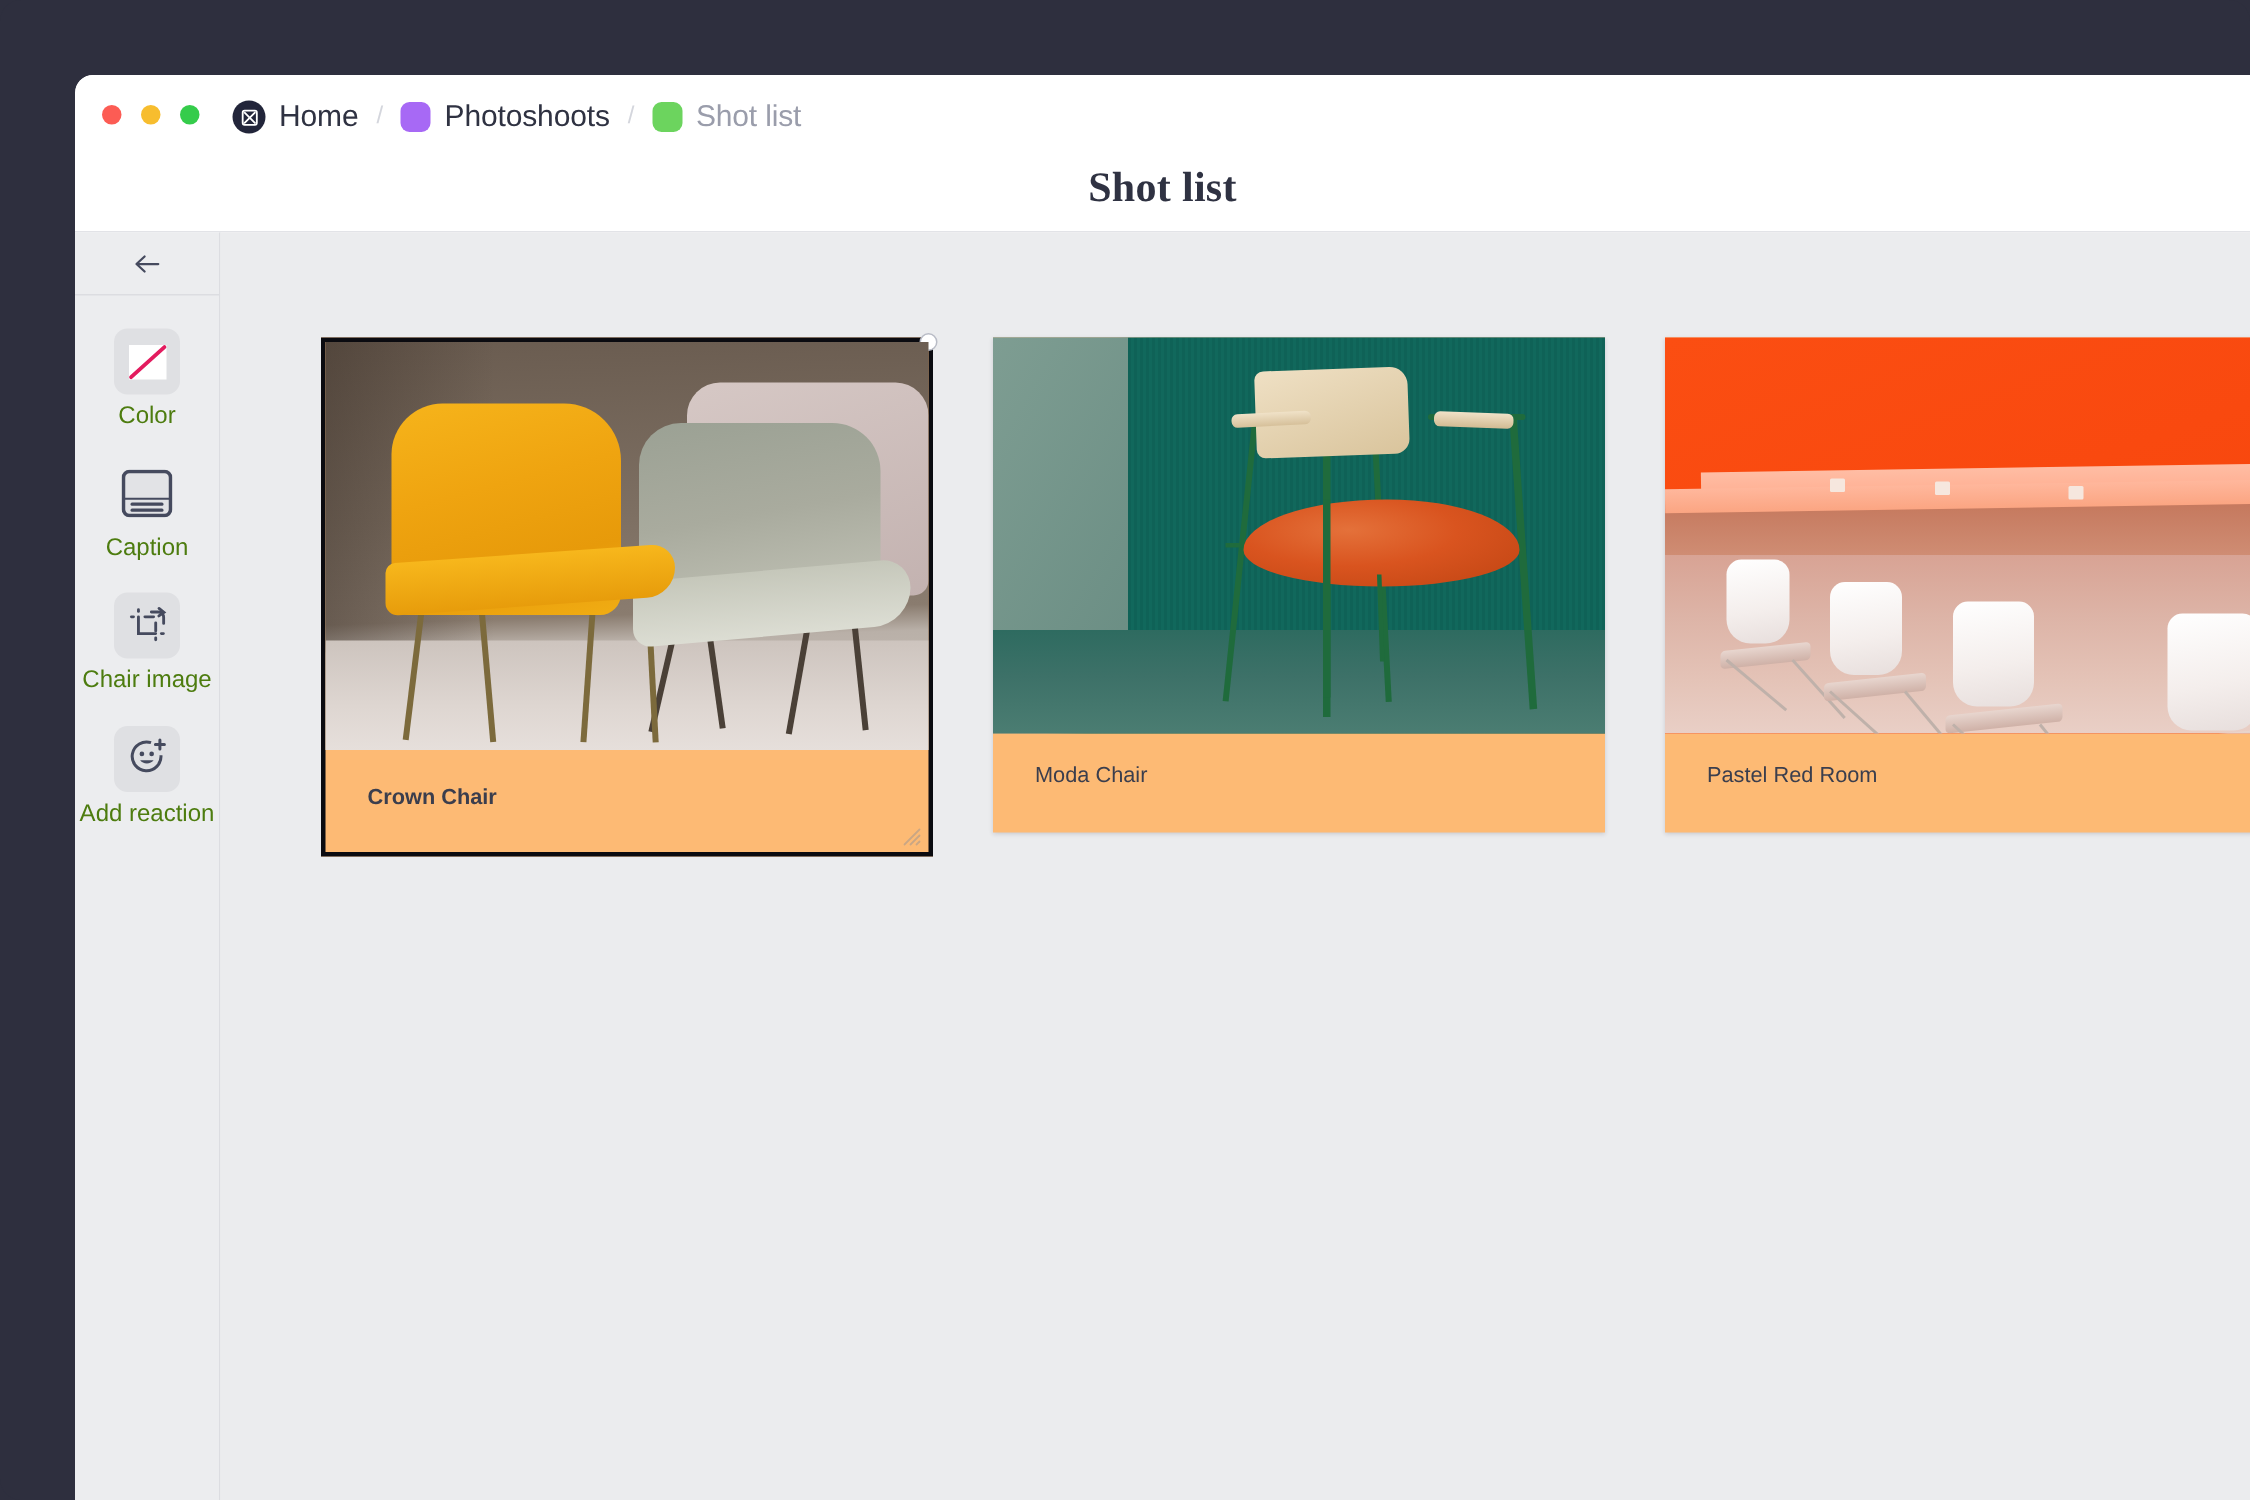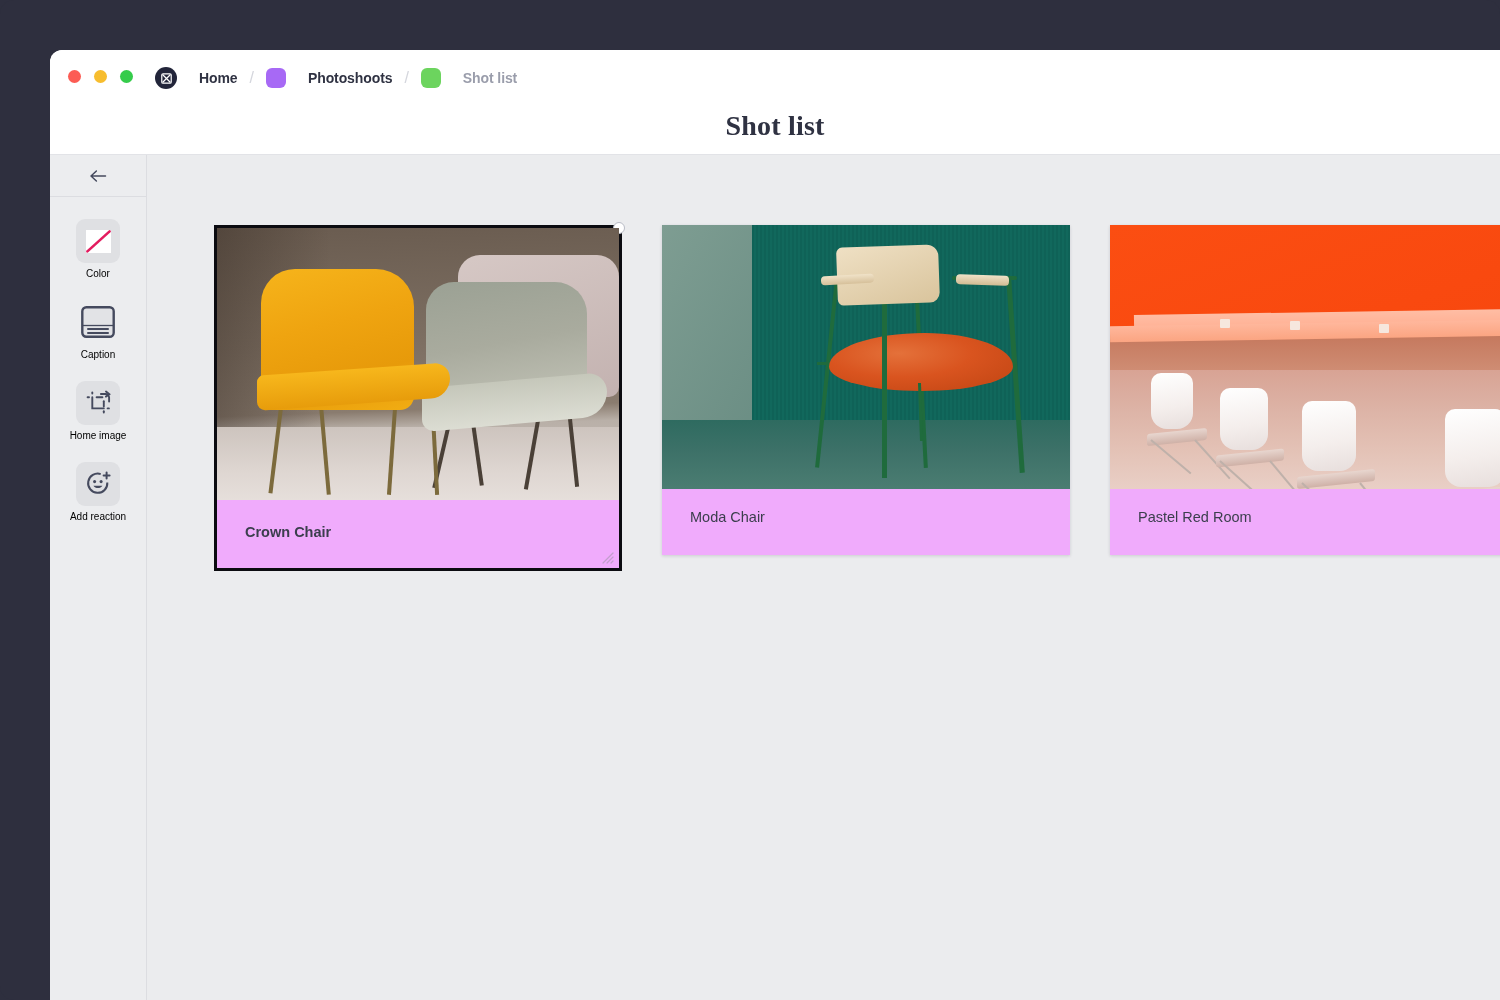--- a/index.html
+++ b/index.html
@@ -70,26 +70,25 @@
     gap: 9px;
     height: 28px;
   }
   .crumb {
     display: flex;
     align-items: center;
     gap: 9px;
     text-decoration: none;
   }
   .crumb-label {
-    font-size: 14px;
-    font-weight: 700;
+    font-size: 20px;
+    font-weight: 400;
     color: #2f3242;
     letter-spacing: -0.1px;
     white-space: nowrap;
-    margin-left: 13px;
   }
   .crumb-label.muted { color: #9a9dab; }
   .crumb-sep {
     color: #d4d6dd;
     font-size: 16px;
     font-weight: 400;
     margin: 0 3px;
   }
   .crumb-badge {
     width: 20px;
@@ -164,22 +163,22 @@
   .tool-glyph {
     width: 44px;
     height: 44px;
     border-radius: 9px;
     background: #dfe0e3;
     display: flex;
     align-items: center;
     justify-content: center;
   }
   .tool-label {
-    font-size: 10px;
-    color: #000000;
+    font-size: 16px;
+    color: #4d7c0f;
     line-height: 1.2;
     text-align: center;
     white-space: nowrap;
   }
 
   
   #canvas {
     flex: 1 1 auto;
     background: #ebecee;
     position: relative;
@@ -189,21 +188,21 @@
     position: absolute;
     left: 67px;
     top: 70px;
     display: flex;
     gap: 40px;
     align-items: flex-start;
   }
 
   .card {
     width: 408px;
-    background: #f0abfc;
+    background: #fdba74;
     box-shadow: 0 1px 3px rgba(30, 32, 48, 0.16);
     position: relative;
     flex: 0 0 auto;
   }
   .card.selected {
     border: 3px solid #0b0b10;
     box-shadow: none;
   }
   .card-image {
     width: 100%;
@@ -395,21 +394,21 @@
                   <path d="M2.6 7.2 H4.0"></path>
                   <path d="M11.6 7.2 H17.4"></path>
                   <path d="M18.8 11.2 V16.6"></path>
                   <path d="M18.8 21.2 V22.5"></path>
                   <path d="M22.6 18.4 H23.9"></path>
                   <path d="M15.9 4.0 h4.6 a3.6 3.6 0 0 1 3.6 3.6 v4.0"></path>
                   <path d="M21.0 1.6 L24.3 4.3 L20.9 6.6"></path>
                 </g>
               </svg>
             </span>
-            <span class="tool-label">Home image</span>
+            <span class="tool-label">Chair image</span>
           </div>
 
           <div class="tool">
             <span class="tool-glyph">
               <svg width="27" height="27" viewBox="0 0 27 27" aria-hidden="true">
                 <path d="M22.3 11.5 a9.6 9.6 0 1 1 -6.6 -8.4" fill="none" stroke="#454a5e" stroke-width="2"></path>
                 <circle cx="9.6" cy="10.6" r="1.55" fill="#454a5e"></circle>
                 <circle cx="16.1" cy="10.6" r="1.55" fill="#454a5e"></circle>
                 <path d="M8.4 14.8 a5.2 4.4 0 0 0 9.0 0 Z" fill="#454a5e"></path>
                 <path d="M21.6 1.4 V7.4 M18.6 4.4 H24.6" stroke="#454a5e" stroke-width="2" stroke-linecap="round"></path>

